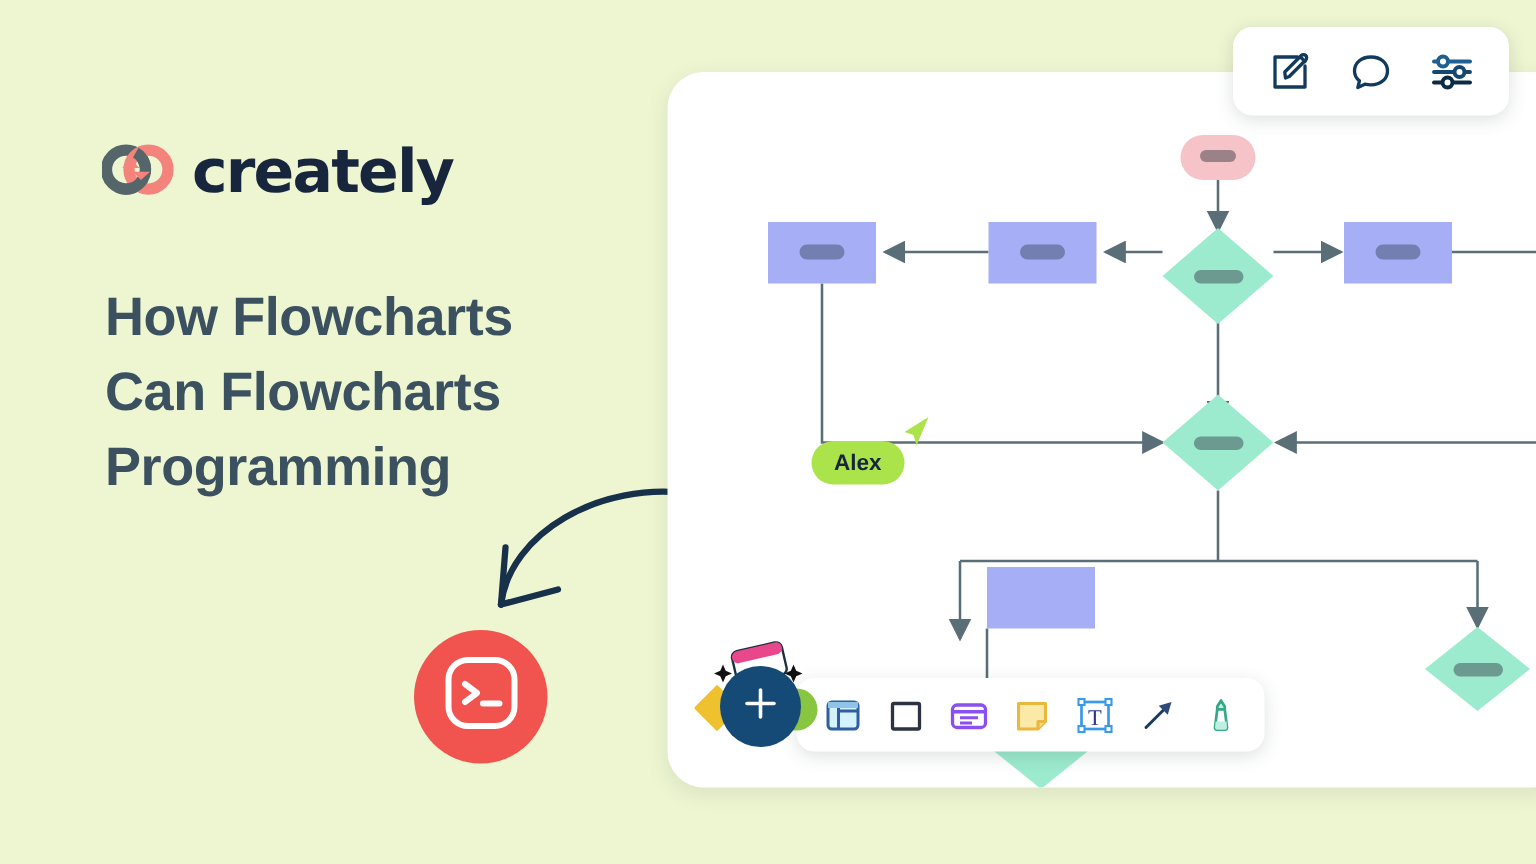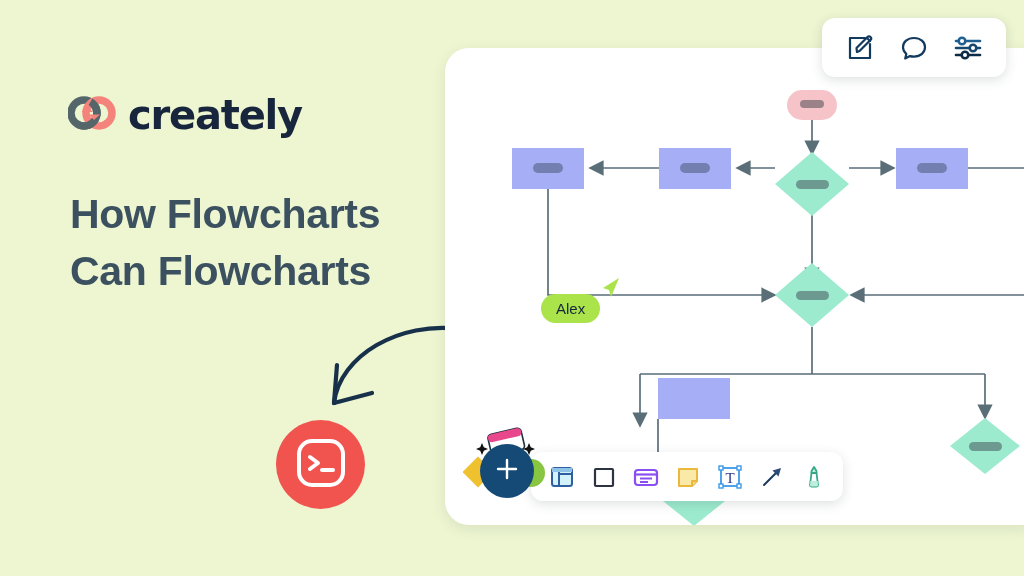--- a/index.html
+++ b/index.html
@@ -15,21 +15,21 @@
 
   #brand-logo { position:absolute; left:68px; top:92px; display:flex; align-items:center; gap:10px; }
   #logo-mark { width:50px; height:40px; }
   #logo-wordmark {
     font-size:40px; font-weight:700; letter-spacing:-1.2px;
     color:#17263c; font-family:"DejaVu Sans", sans-serif;
   }
 
   #headline {
     position:absolute; left:70px; top:186px; width:360px;
-    font-size:41px; line-height:1.39; font-weight:700;
+    font-size:36px; line-height:1.39; font-weight:700;
     color:#3c5160; letter-spacing:-0.3px;
   }
 
   #curved-arrow { position:absolute; left:320px; top:315px; }
 
   #terminal-badge {
     position:absolute; left:276px; top:420px;
     width:89px; height:89px; border-radius:50%;
     background:#f1534f;
     display:flex; align-items:center; justify-content:center;
@@ -43,21 +43,21 @@
     box-shadow:0 4px 14px rgba(60,80,60,0.10);
     overflow:hidden;
   }
   #diagram-svg { position:absolute; left:0; top:0; }
 
   
   #collab-cursor { position:absolute; left:96px; top:228px; }
   #collab-pill {
     position:absolute; left:0; top:18px;
     background:#abe34a; color:#17263c;
-    font-size:15px; font-weight:400;
+    font-size:15px; font-weight:700;
     padding:6px 15px; border-radius:16px;
     white-space:nowrap;
   }
   #collab-pointer { position:absolute; left:55px; top:0; }
 
   
   #top-toolbar {
     position:absolute; right:18px; top:18px;
     height:59px; background:#ffffff; border-radius:13px;
     box-shadow:0 3px 12px rgba(50,70,60,0.16);
@@ -106,20 +106,21 @@
           <path d="M26 27 L20.5 21.5 L32 21.5 Z" fill="#f4837c"></path>
         </g>
       </svg>
     </span>
     <span id="logo-wordmark">creately</span>
   </div>
 
   <h1 id="headline">
     <span>How Flowcharts</span><br>
     <span>Can Flowcharts</span><br>
+    <span>Programming</span>
   </h1>
 
   <span id="curved-arrow">
     <svg width="240" height="100" viewBox="0 0 240 100">
       <path d="M14 88 C 20 40, 80 6, 140 14 C 190 21, 225 50, 237 84" fill="none" stroke="#17314a" stroke-width="4.2" stroke-linecap="round"></path>
       <path d="M14 88 L 17 50" fill="none" stroke="#17314a" stroke-width="4.2" stroke-linecap="round"></path>
       <path d="M14 88 L 52 78" fill="none" stroke="#17314a" stroke-width="4.2" stroke-linecap="round"></path>
     </svg>
   </span>
 

